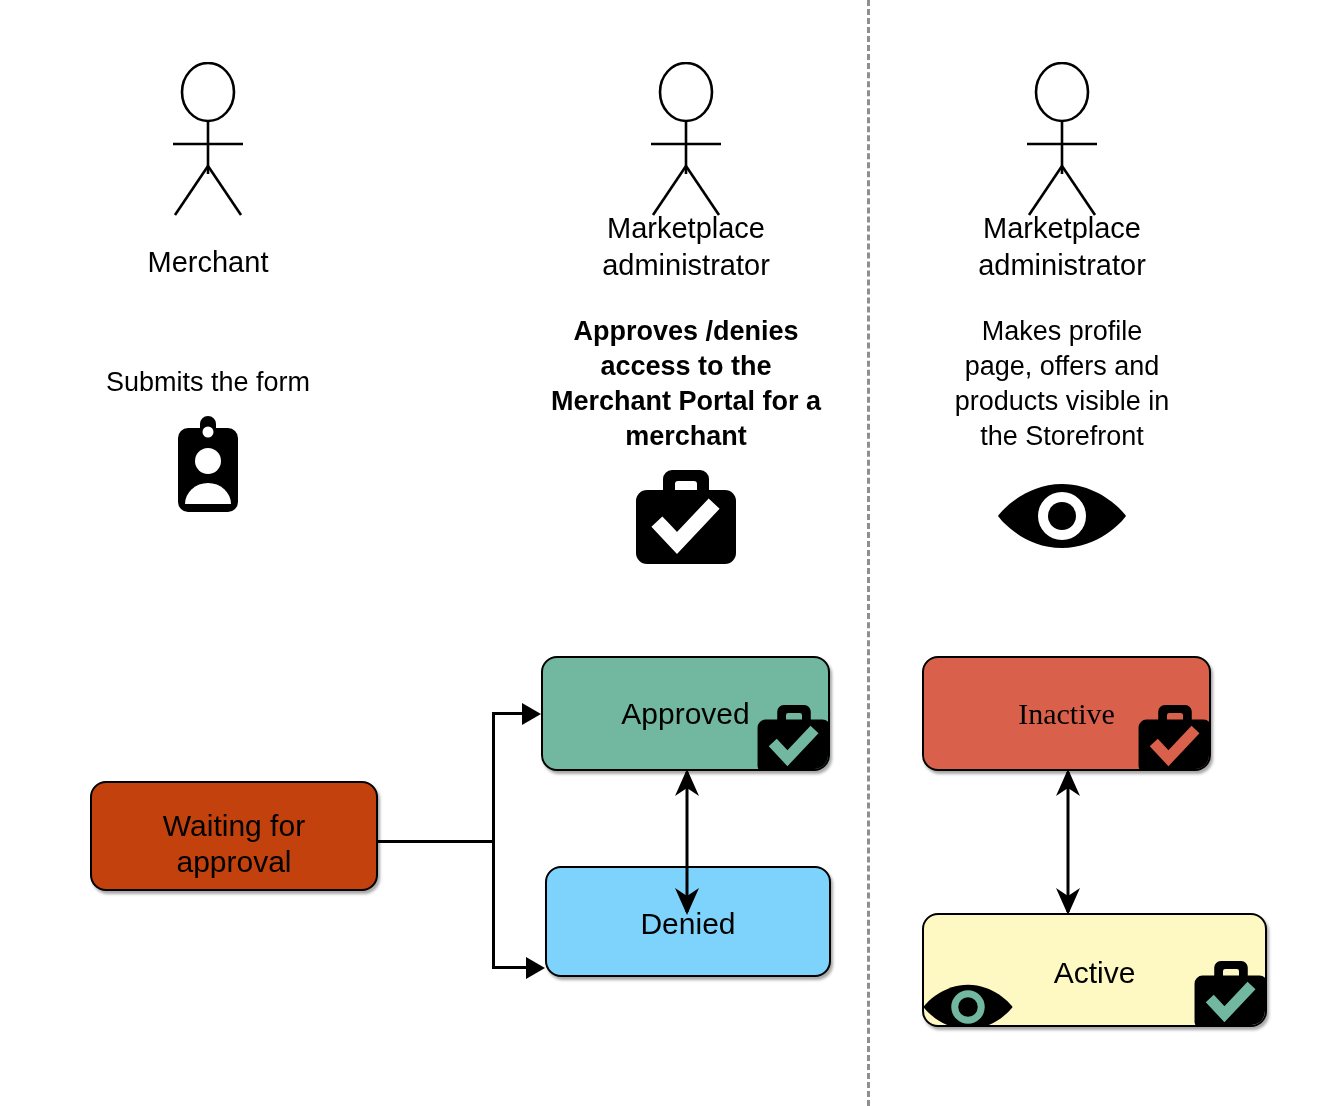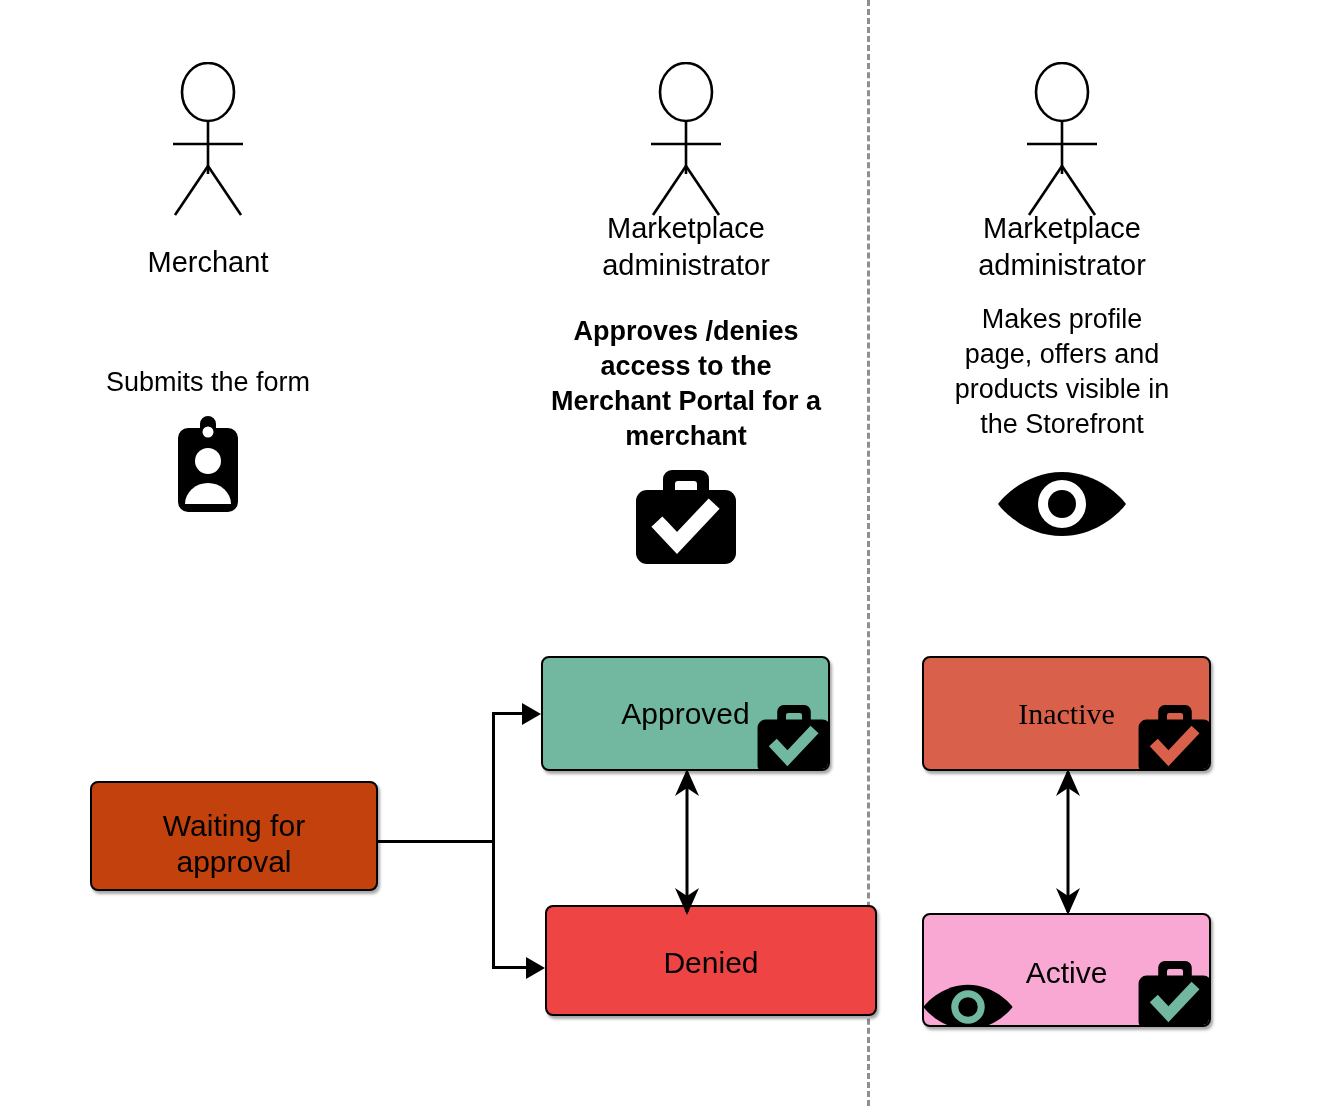--- a/index.html
+++ b/index.html
@@ -49,21 +49,21 @@
     white-space: pre-line;
   }
   .actor-icon {
     display: block;
     margin: 0 auto;
   }
 
   
   .state-box {
     border: 2.5px solid #000000;
-    border-radius: 8px;
+    border-radius: 16px;
     box-sizing: border-box;
     overflow: hidden;
     box-shadow: 2px 3px 3px rgba(0,0,0,0.35);
     padding-left: 12px;
   }
   .state-label {
     position: absolute;
     left: 0;
     right: 0;
     text-align: center;
@@ -150,21 +150,21 @@
       <ellipse cx="55" cy="30" rx="26" ry="29" fill="none" stroke="#000" stroke-width="2.6"></ellipse>
       <line x1="55" y1="59" x2="55" y2="112" stroke="#000" stroke-width="2.6"></line>
       <line x1="20" y1="82" x2="90" y2="82" stroke="#000" stroke-width="2.6"></line>
       <line x1="55" y1="104" x2="22" y2="153" stroke="#000" stroke-width="2.6"></line>
       <line x1="55" y1="104" x2="88" y2="153" stroke="#000" stroke-width="2.6"></line>
     </svg>
 
     <div class="actor-name" style="margin-top:-12px;">Marketplace
 administrator</div>
 
-    <div class="actor-desc" style="margin-top:18px;">Makes profile
+    <div class="actor-desc" style="margin-top:30px;">Makes profile
 page, offers and
 products visible in
 the Storefront</div>
 
     <svg class="actor-icon" style="margin-top:26px;" width="132" height="72" viewBox="0 0 132 72">
       <path d="M66 4 C30 4 6 30 2 36 C6 42 30 68 66 68 C102 68 126 42 130 36 C126 30 102 4 66 4 Z" fill="#000"></path>
       <circle cx="66" cy="36" r="24" fill="#fff"></circle>
       <circle cx="66" cy="36" r="14" fill="#000"></circle>
     </svg>
   </div>
@@ -176,34 +176,34 @@
 
   <div class="abs state-box" style="left:541px; top:656px; width:289px; height:115px; background:#72b8a1;">
     <div class="state-label" style="top:38px;">Approved</div>
     <svg class="box-badge" style="right:-4px; bottom:-6px;" width="76" height="70" viewBox="0 0 104 96">
       <path d="M38 0 h28 a9 9 0 0 1 9 9 v13 h-12 v-8 a3 3 0 0 0 -3 -3 h-16 a3 3 0 0 0 -3 3 v8 h-12 v-13 a9 9 0 0 1 9 -9 z" fill="#000"></path>
       <rect x="2" y="20" width="100" height="74" rx="11" fill="#000"></rect>
       <path d="M28 57 l15 16 l32 -34" fill="none" stroke="#72b8a1" stroke-width="15" stroke-linecap="square" stroke-linejoin="miter"></path>
     </svg>
   </div>
 
-  <div class="abs state-box" style="left:545px; top:905px; width:332px; height:111px; background:#ef4444;">
+  <div class="abs state-box" style="left:545px; top:866px; width:286px; height:111px; background:#7dd3fc;">
     <div class="state-label" style="top:38px;">Denied</div>
   </div>
 
   <div class="abs state-box" style="left:922px; top:656px; width:289px; height:115px; background:#d9604a;">
     <div class="state-label" style="top:38px;font-family:Liberation Serif, serif;">Inactive</div>
     <svg class="box-badge" style="right:-4px; bottom:-6px;" width="76" height="70" viewBox="0 0 104 96">
       <path d="M38 0 h28 a9 9 0 0 1 9 9 v13 h-12 v-8 a3 3 0 0 0 -3 -3 h-16 a3 3 0 0 0 -3 3 v8 h-12 v-13 a9 9 0 0 1 9 -9 z" fill="#000"></path>
       <rect x="2" y="20" width="100" height="74" rx="11" fill="#000"></rect>
       <path d="M28 57 l15 16 l32 -34" fill="none" stroke="#d9604a" stroke-width="15" stroke-linecap="square" stroke-linejoin="miter"></path>
     </svg>
   </div>
 
-  <div class="abs state-box" style="left:922px; top:913px; width:289px; height:114px; background:#f9a8d4;">
+  <div class="abs state-box" style="left:922px; top:913px; width:345px; height:114px; background:#fef9c3;">
     <div class="state-label" style="top:40px;">Active</div>
     <svg class="box-badge" style="left:-2px; bottom:-8px;" width="92" height="52" viewBox="0 0 132 72">
       <path d="M66 4 C30 4 6 30 2 36 C6 42 30 68 66 68 C102 68 126 42 130 36 C126 30 102 4 66 4 Z" fill="#000"></path>
       <circle cx="66" cy="36" r="24" fill="#72b8a1"></circle>
       <circle cx="66" cy="36" r="14" fill="#000"></circle>
     </svg>
     <svg class="box-badge" style="right:-4px; bottom:-6px;" width="76" height="70" viewBox="0 0 104 96">
       <path d="M38 0 h28 a9 9 0 0 1 9 9 v13 h-12 v-8 a3 3 0 0 0 -3 -3 h-16 a3 3 0 0 0 -3 3 v8 h-12 v-13 a9 9 0 0 1 9 -9 z" fill="#000"></path>
       <rect x="2" y="20" width="100" height="74" rx="11" fill="#000"></rect>
       <path d="M28 57 l15 16 l32 -34" fill="none" stroke="#72b8a1" stroke-width="15" stroke-linecap="square" stroke-linejoin="miter"></path>

